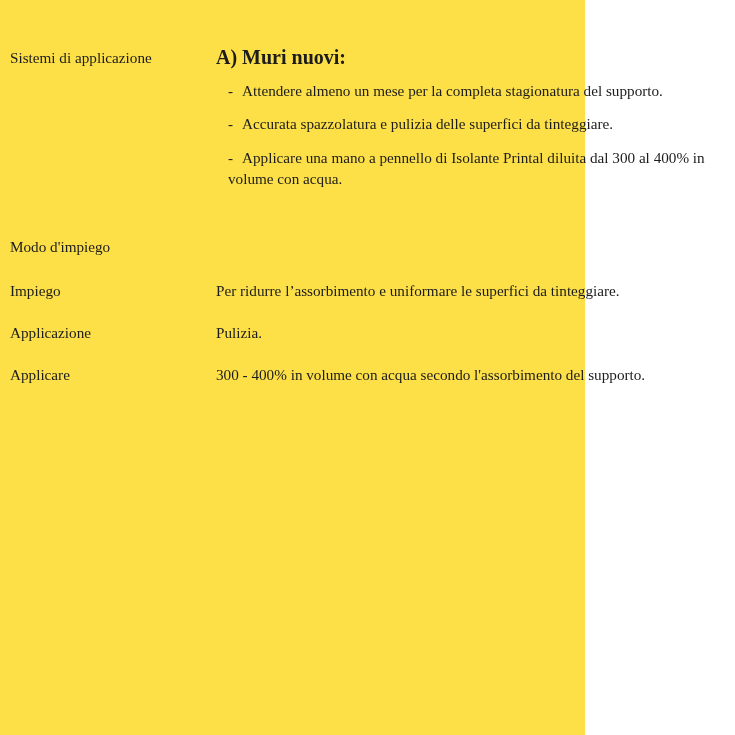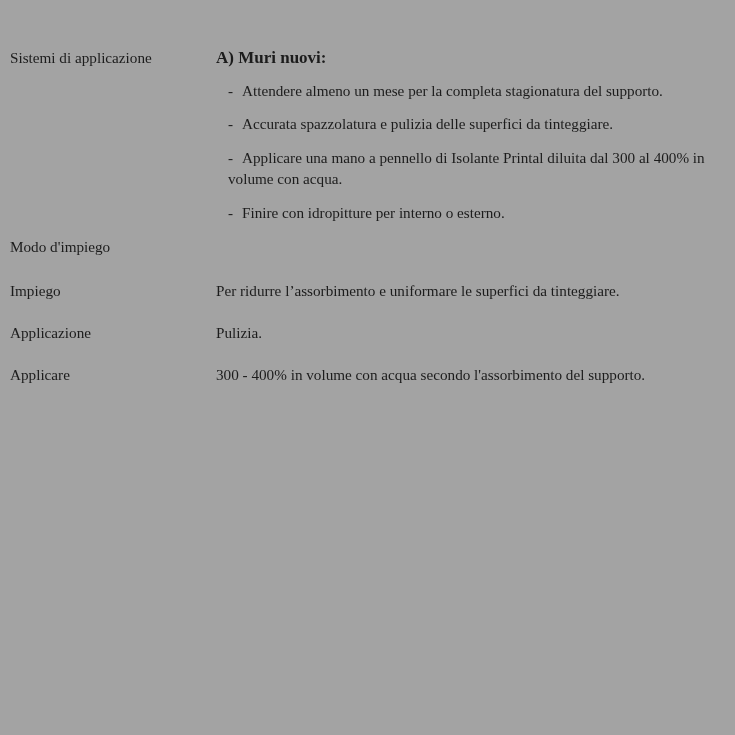--- a/index.html
+++ b/index.html
@@ -10,23 +10,23 @@
   body {
     width: 735px;
     height: 735px;
     overflow: hidden;
     font-family: "Liberation Serif", "DejaVu Serif", serif;
     color: #1c1c1c;
     -webkit-font-smoothing: antialiased;
   }
   .page {
     position: relative;
-    width: 735px;
+    width: 585px;
     height: 735px;
-    background: #a3a3a3;
+    background: #fde047;
   }
 
   
   .row {
     display: flex;
     align-items: flex-start;
     width: 735px;
   }
   .row-label {
     width: 216px;
@@ -46,21 +46,21 @@
   }
 
   
   .block-systems {
     position: absolute;
     left: 0;
     top: 47px;
   }
   .systems-heading {
     font-weight: bold;
-    font-size: 17px;
+    font-size: 20px;
     line-height: 21px;
     margin: 0 0 0 0;
   }
   .systems-list {
     margin: 0;
     padding: 0;
     list-style: none;
   }
   .systems-list li {
     font-size: 15.2px;
@@ -101,21 +101,20 @@
 <div class="page">
 
   <div class="block-systems row">
     <div class="row-label">Sistemi di applicazione</div>
     <div class="row-value">
       <div class="systems-heading">A) Muri nuovi:</div>
       <ul class="systems-list">
         <li><span class="bullet-dash">-</span><span>Attendere almeno un mese per la completa stagionatura del supporto.</span></li>
         <li><span class="bullet-dash">-</span><span>Accurata spazzolatura e pulizia delle superfici da tinteggiare.</span></li>
         <li><span class="bullet-dash">-</span><span>Applicare una mano a pennello di Isolante Printal diluita dal 300 al 400% in volume con acqua.</span></li>
-        <li><span class="bullet-dash">-</span><span>Finire con idropitture per interno o esterno.</span></li>
       </ul>
     </div>
   </div>
 
   <div class="section-heading">Modo d'impiego</div>
 
   <div class="detail-rows">
 
     <div class="row">
       <div class="row-label">Impiego</div>

